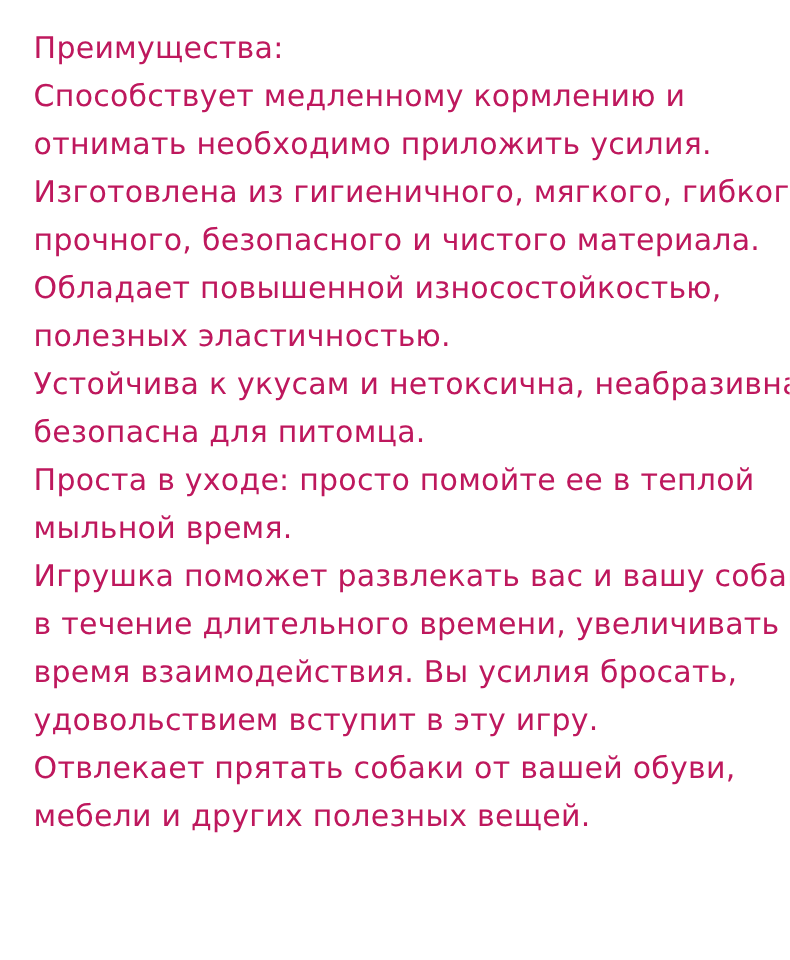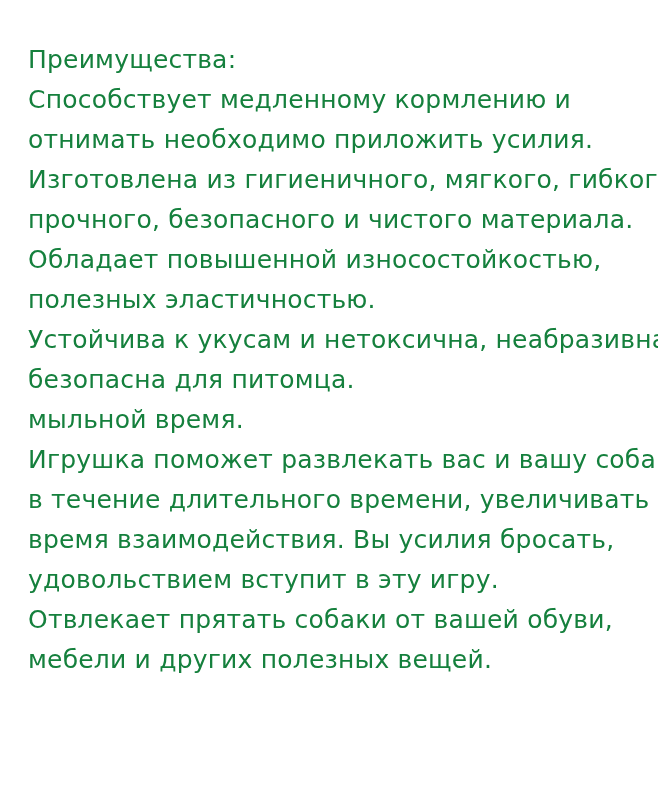--- a/index.html
+++ b/index.html
@@ -28,41 +28,42 @@
     margin: 0;
   }
   .line {
     white-space: nowrap;
   }
 </style>
 </head>
 <body style="background: rgb(255, 255, 255);">
 
 <div class="page">
-  <div class="text-block" style="color: #15803d; margin-top: 20px;">
+  <div class="text-block" style="color: #be185d;">
       <div class="para">
         <div class="line">Преимущества:</div>
       </div>
       <div class="para">
         <div class="line">Способствует медленному кормлению и</div>
         <div class="line">отнимать необходимо приложить усилия.</div>
       </div>
       <div class="para">
         <div class="line">Изготовлена из гигиеничного, мягкого, гибкого,</div>
         <div class="line">прочного, безопасного и чистого материала.</div>
       </div>
       <div class="para">
         <div class="line">Обладает повышенной износостойкостью,</div>
         <div class="line">полезных эластичностью.</div>
       </div>
       <div class="para">
         <div class="line">Устойчива к укусам и нетоксична, неабразивна,</div>
         <div class="line">безопасна для питомца.</div>
       </div>
       <div class="para">
+        <div class="line">Проста в уходе: просто помойте ее в теплой</div>
         <div class="line">мыльной время.</div>
       </div>
       <div class="para">
         <div class="line">Игрушка поможет развлекать вас и вашу собаку</div>
         <div class="line">в течение длительного времени, увеличивать</div>
         <div class="line">время взаимодействия. Вы усилия бросать,</div>
         <div class="line">удовольствием вступит в эту игру.</div>
       </div>
       <div class="para">
         <div class="line">Отвлекает прятать собаки от вашей обуви,</div>

